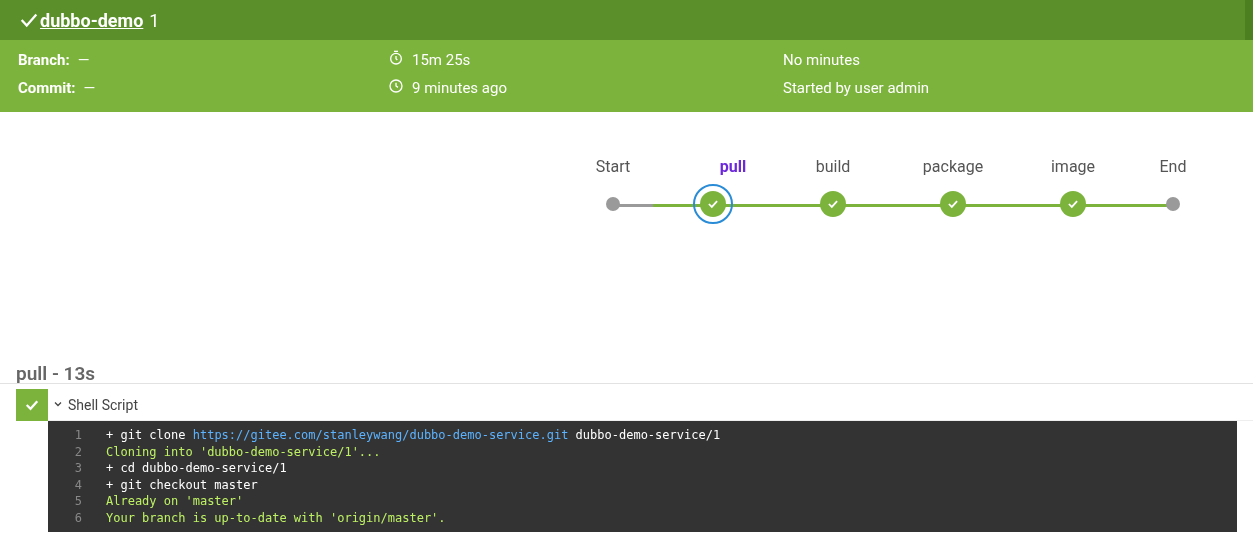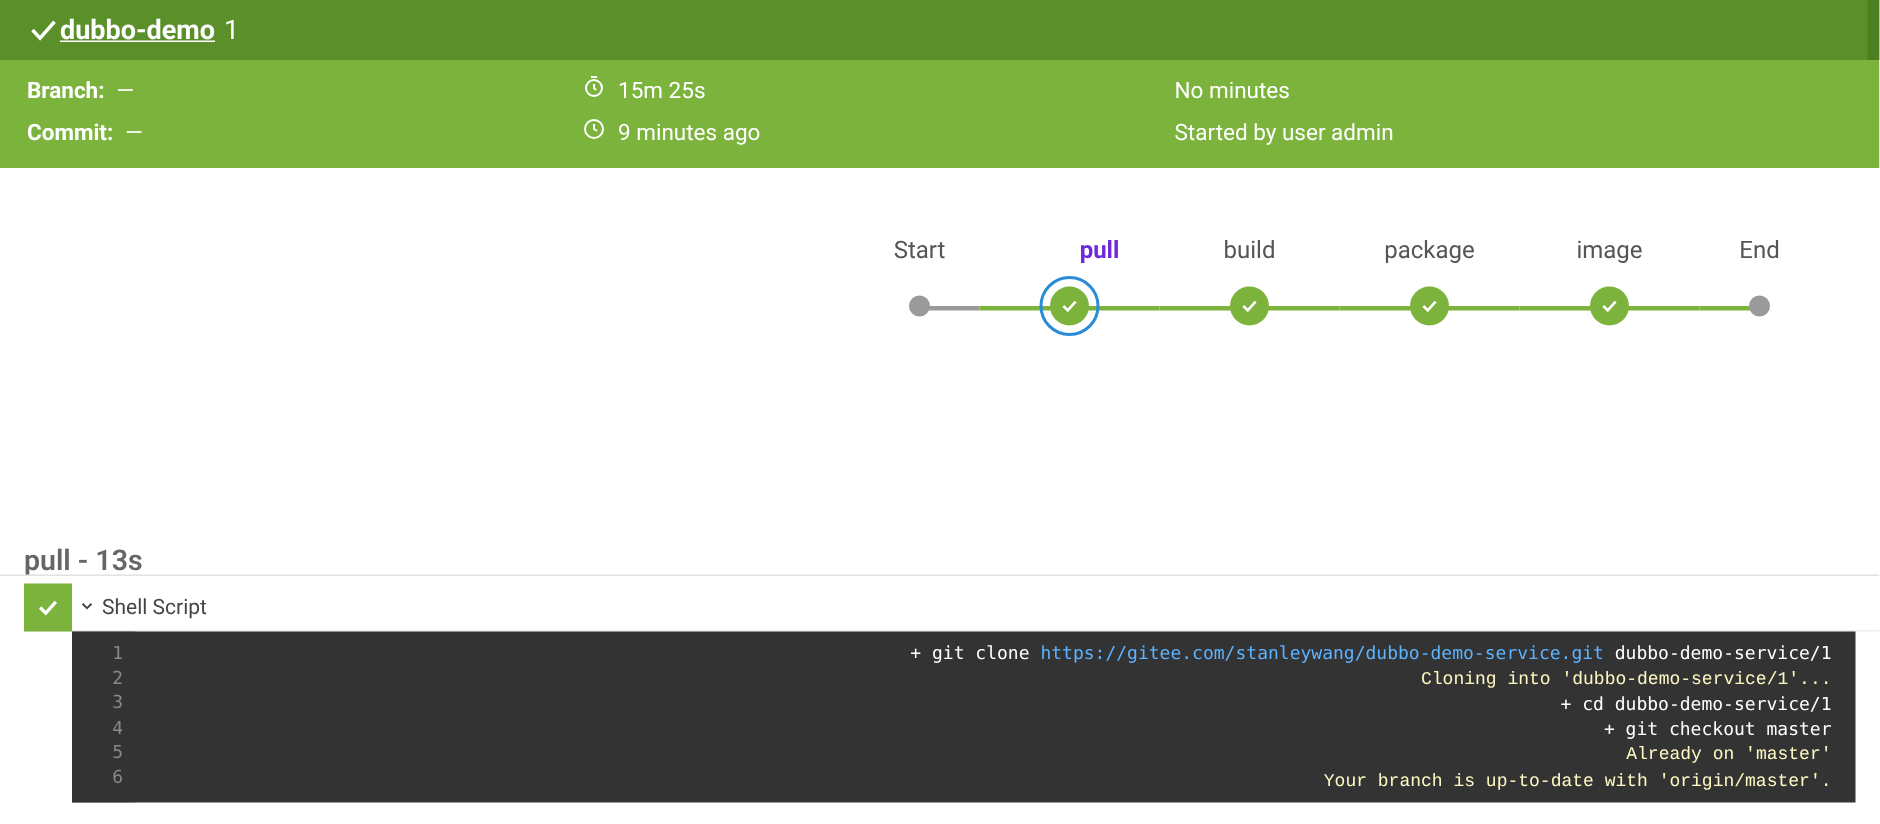--- a/index.html
+++ b/index.html
@@ -176,25 +176,25 @@
   .log-gutter {
     position: absolute;
     left: 0; top: 0; bottom: 0;
     width: 42px;
     background: #333;
     color: #888;
     text-align: right;
     padding: 6px 8px 6px 0;
   }
   .log-line-num { font-size: 12px; line-height: 16.5px; }
-  .log-body { padding: 6px 16px 6px 58px; text-align: right; }
+  .log-body { padding: 6px 16px 6px 58px; }
   .log-line { white-space: pre; line-height: 16.5px; }
   .log-line .url { color: #5cb3ff; }
   .log-line .cmd { color: #fff; }
-  .log-line .plain { color: #fef9c3; font-family: Liberation Mono, monospace; }
+  .log-line .plain { color: #bef264; }
 </style>
 </head>
 <body>
 
 <div class="header">
   <span class="check-icon">
     <svg viewBox="0 0 24 24" fill="none" stroke="#fff" stroke-width="2.5">
       <polyline points="4,12 9.5,18 20,6"></polyline>
     </svg>
   </span>

